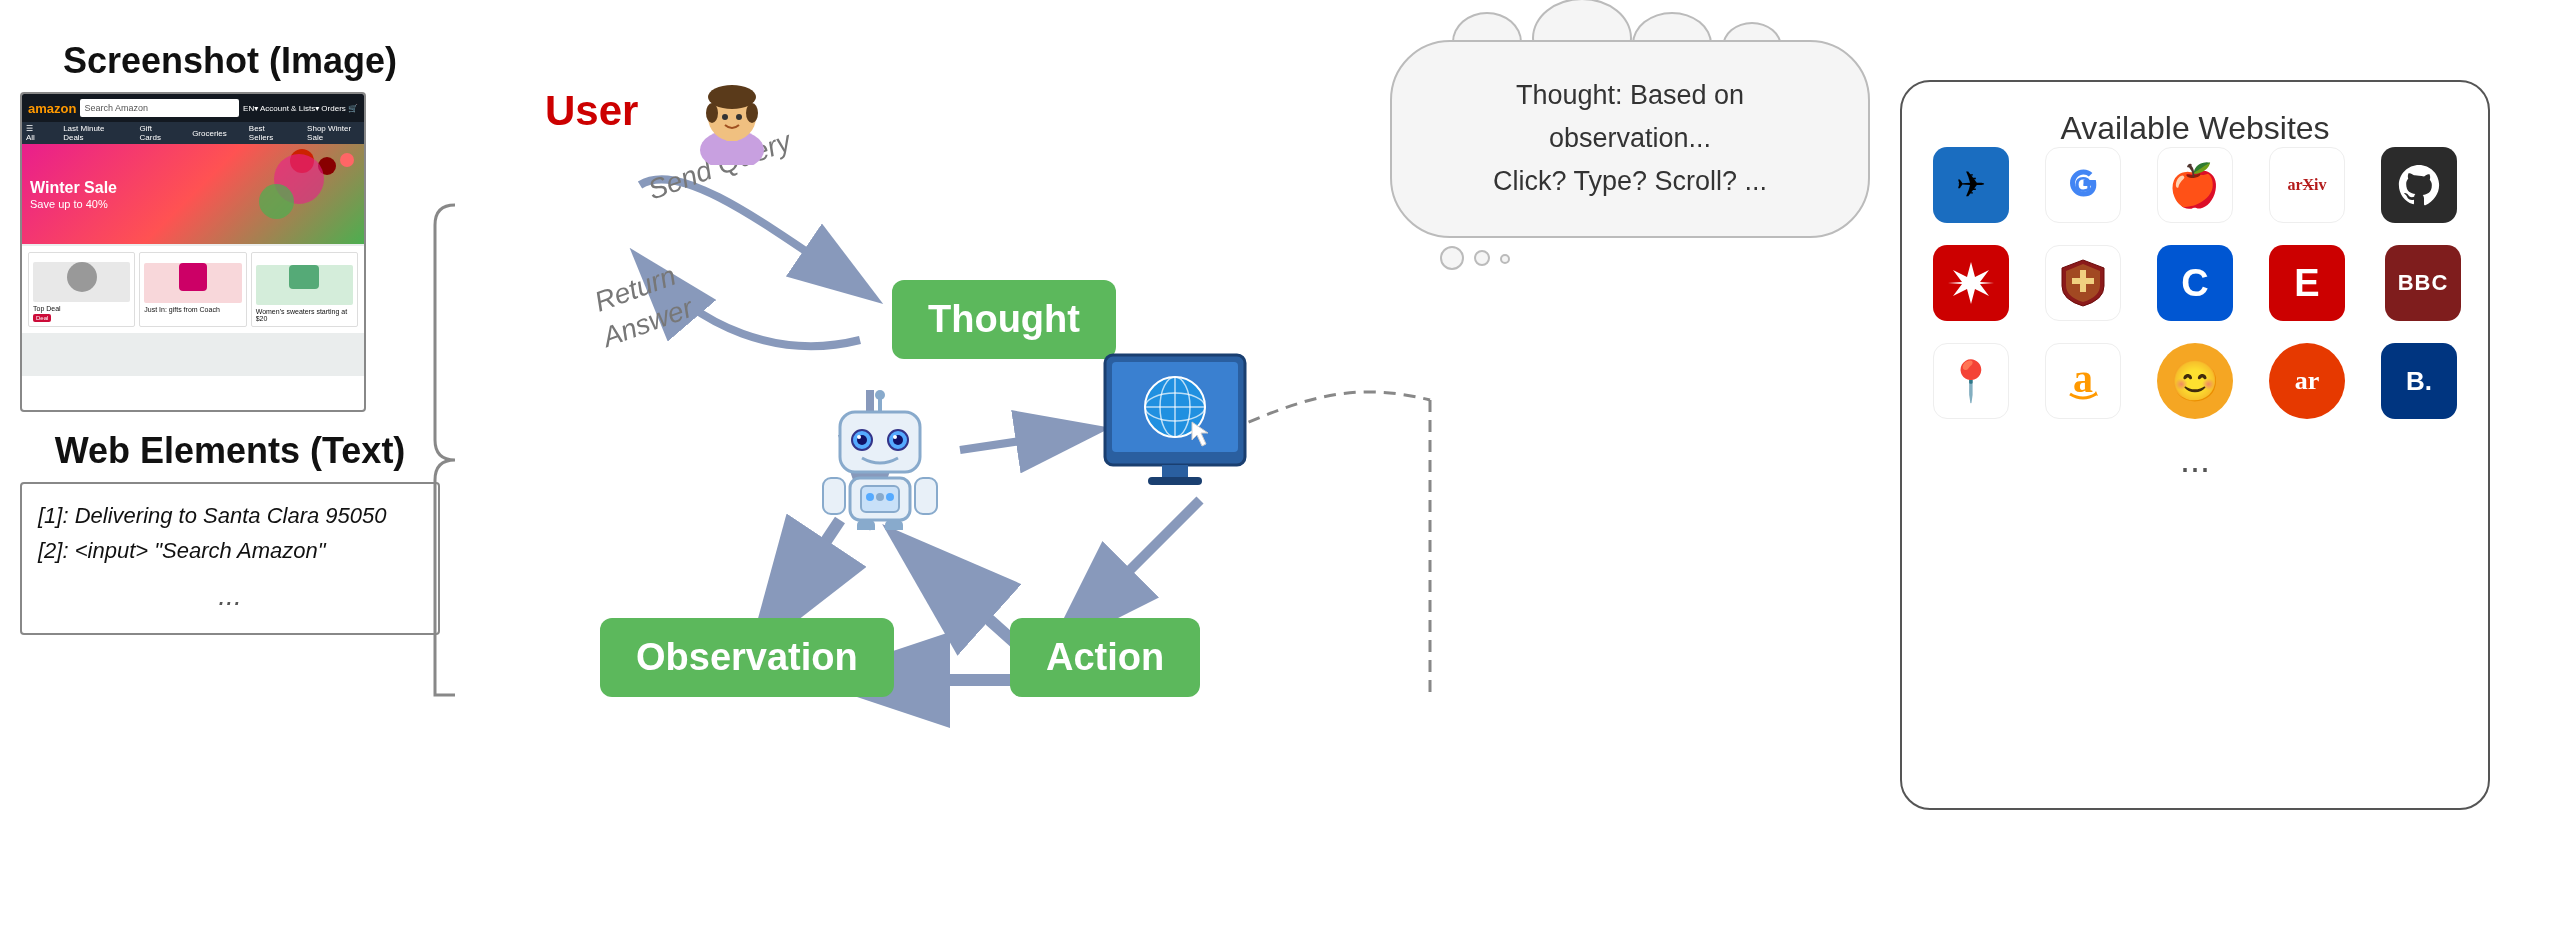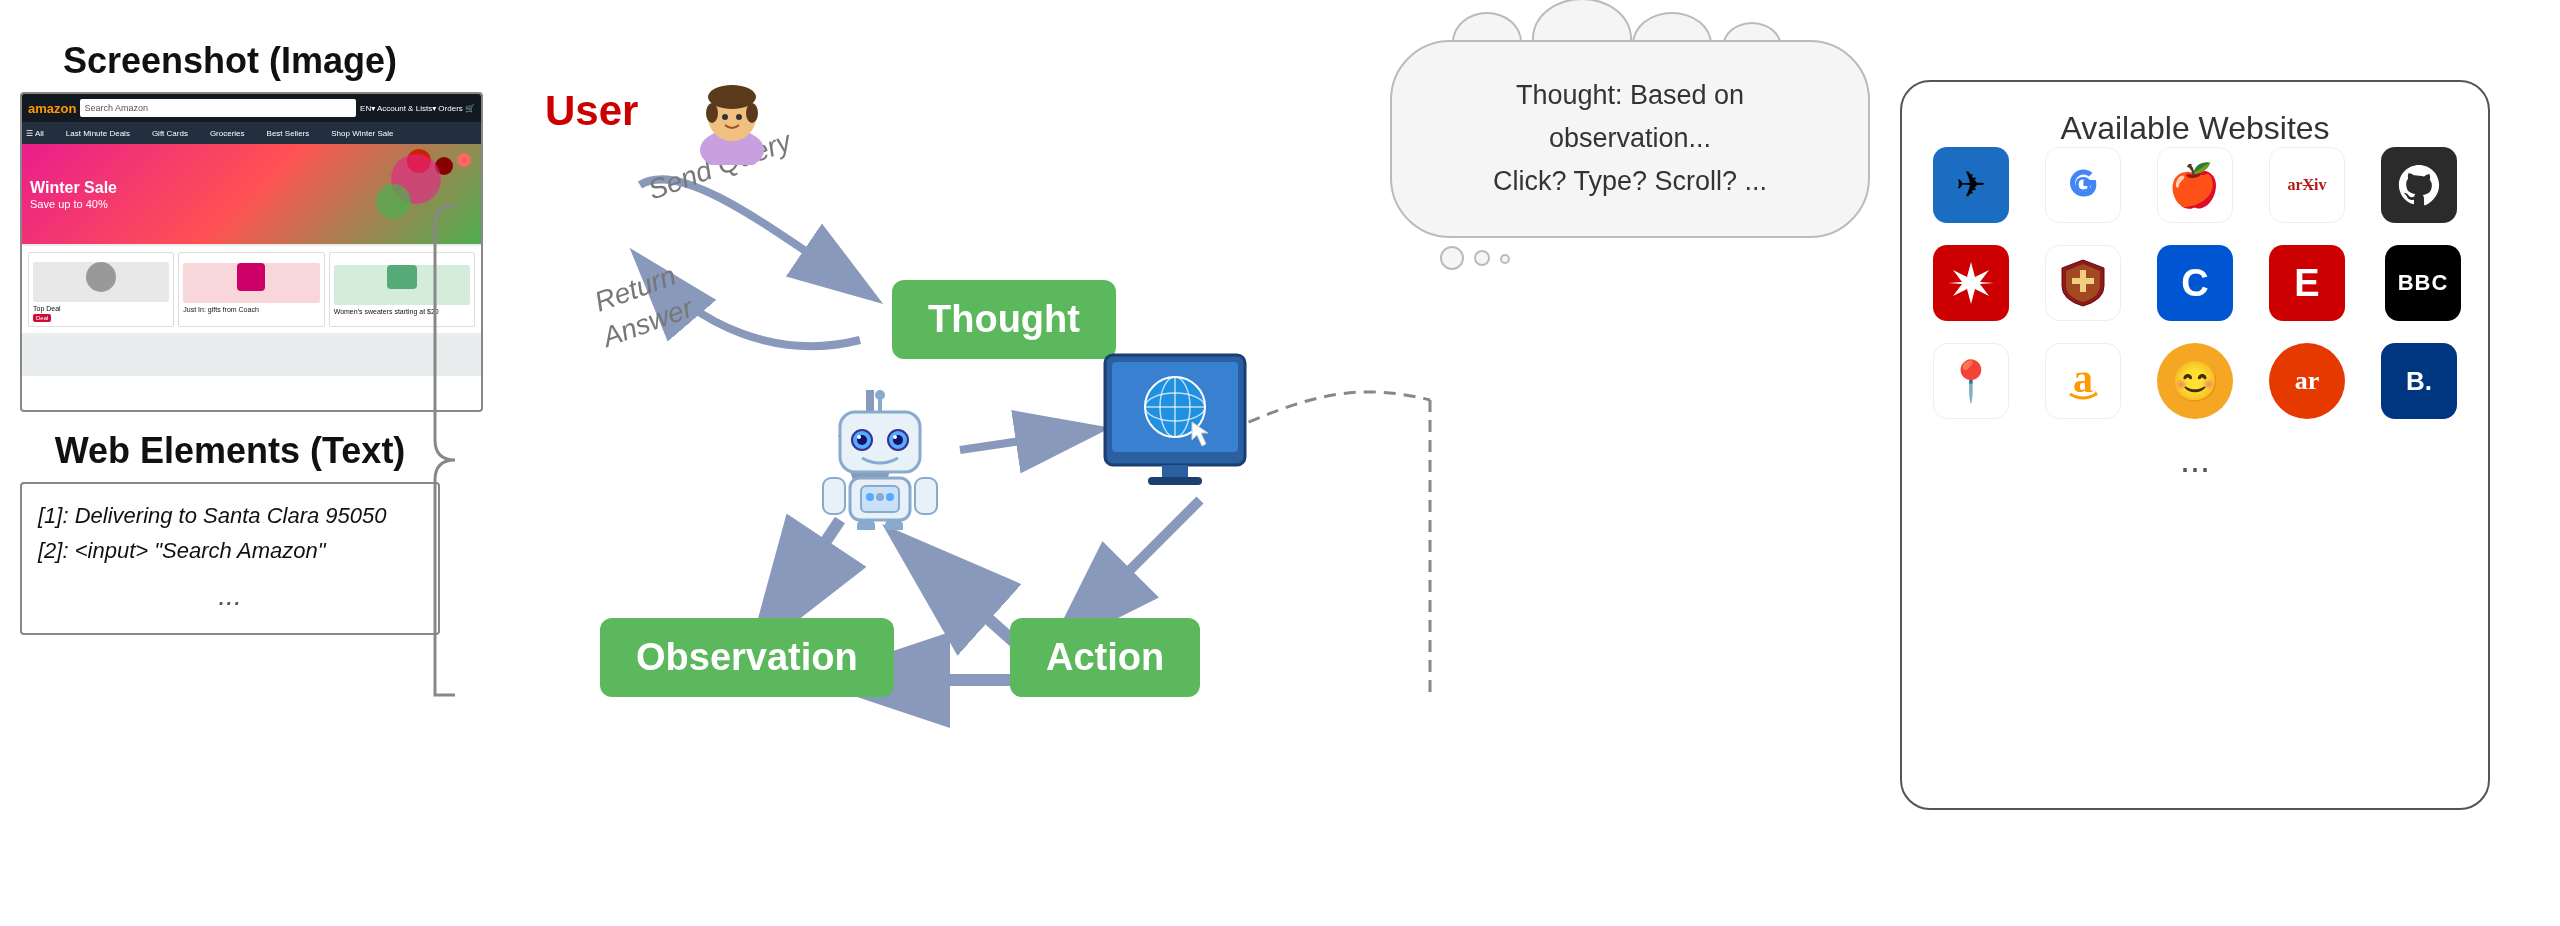--- a/index.html
+++ b/index.html
@@ -25,21 +25,21 @@
       font-weight: bold;
       text-align: center;
       color: #111;
       margin-bottom: 10px;
     }
 
     .screenshot-box {
       border: 2px solid #888;
       border-radius: 4px;
       overflow: hidden;
-      width: 463px;
+      width: 346px;
       height: 320px;
       background: #fff;
       position: relative;
     }
 
     
     .amazon-top-bar {
       background: #131921;
       height: 28px;
       display: flex;
@@ -442,21 +442,21 @@
 
         <rect x="20" y="12" width="6" height="22" fill="#f0d080"></rect>
         <rect x="12" y="20" width="22" height="6" fill="#f0d080"></rect>
       </svg>
     </div>
 
     <div style="width:76px;height:76px;border-radius:14px;background:#0056d2;display:flex;align-items:center;justify-content:center;font-size:38px;font-weight:bold;color:#fff;">C</div>
 
     <div style="width:76px;height:76px;border-radius:14px;background:#cc0000;display:flex;align-items:center;justify-content:center;font-size:38px;font-weight:bold;color:#fff;">E</div>
 
-    <div style="width:76px;height:76px;border-radius:14px;background:#000000;display:flex;align-items:center;justify-content:center;margin-left:8px;">
+    <div style="width:76px;height:76px;border-radius:14px;background:#7f1d1d;display:flex;align-items:center;justify-content:center;margin-left:8px;">
       <span style="font-size:22px;font-weight:bold;color:#fff;letter-spacing:1px;">BBC</span>
     </div>
 
     <div style="width:76px;height:76px;border-radius:14px;background:#fff;border:1px solid #eee;display:flex;align-items:center;justify-content:center;font-size:40px;">📍</div>
 
     <div style="width:76px;height:76px;border-radius:14px;background:#fff;border:1px solid #eee;display:flex;align-items:center;justify-content:center;">
       <svg width="50" height="50" viewBox="0 0 50 50">
         <text x="25" y="36" text-anchor="middle" font-size="40" font-weight="bold" fill="#ff9900" font-family="Georgia,serif">a</text>
         <path d="M12 38 Q25 46 38 38" fill="none" stroke="#ff9900" stroke-width="3"></path>
         <polygon points="38,35 40,40 36,38" fill="#ff9900"></polygon>

